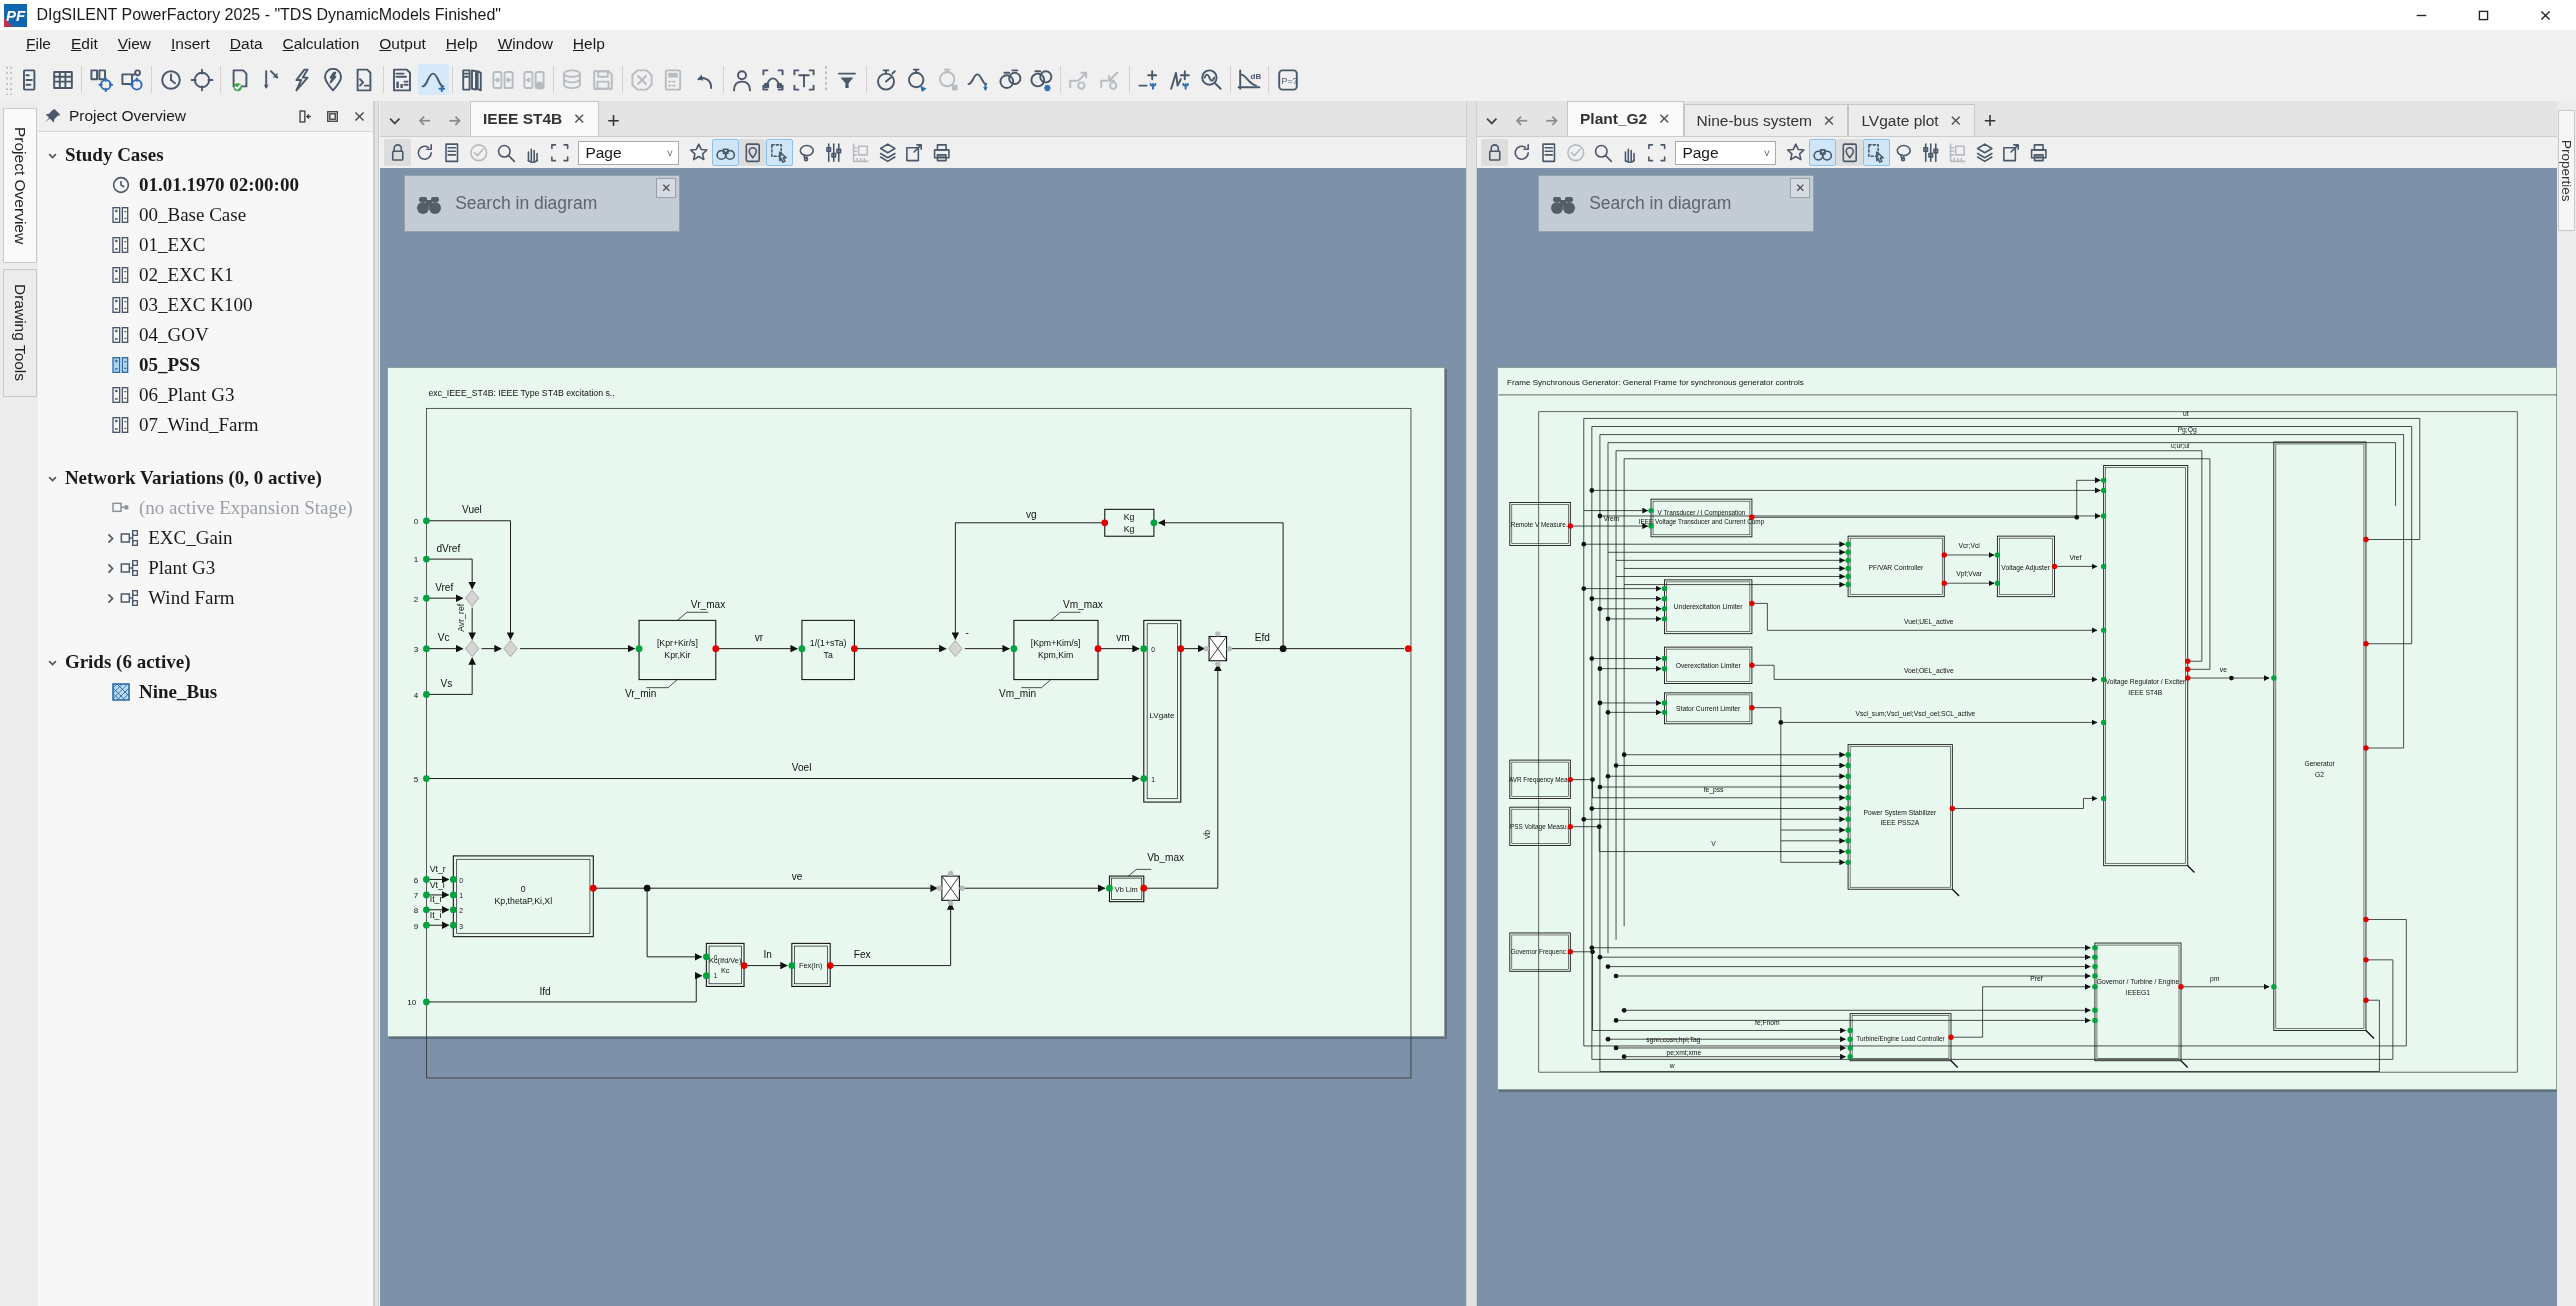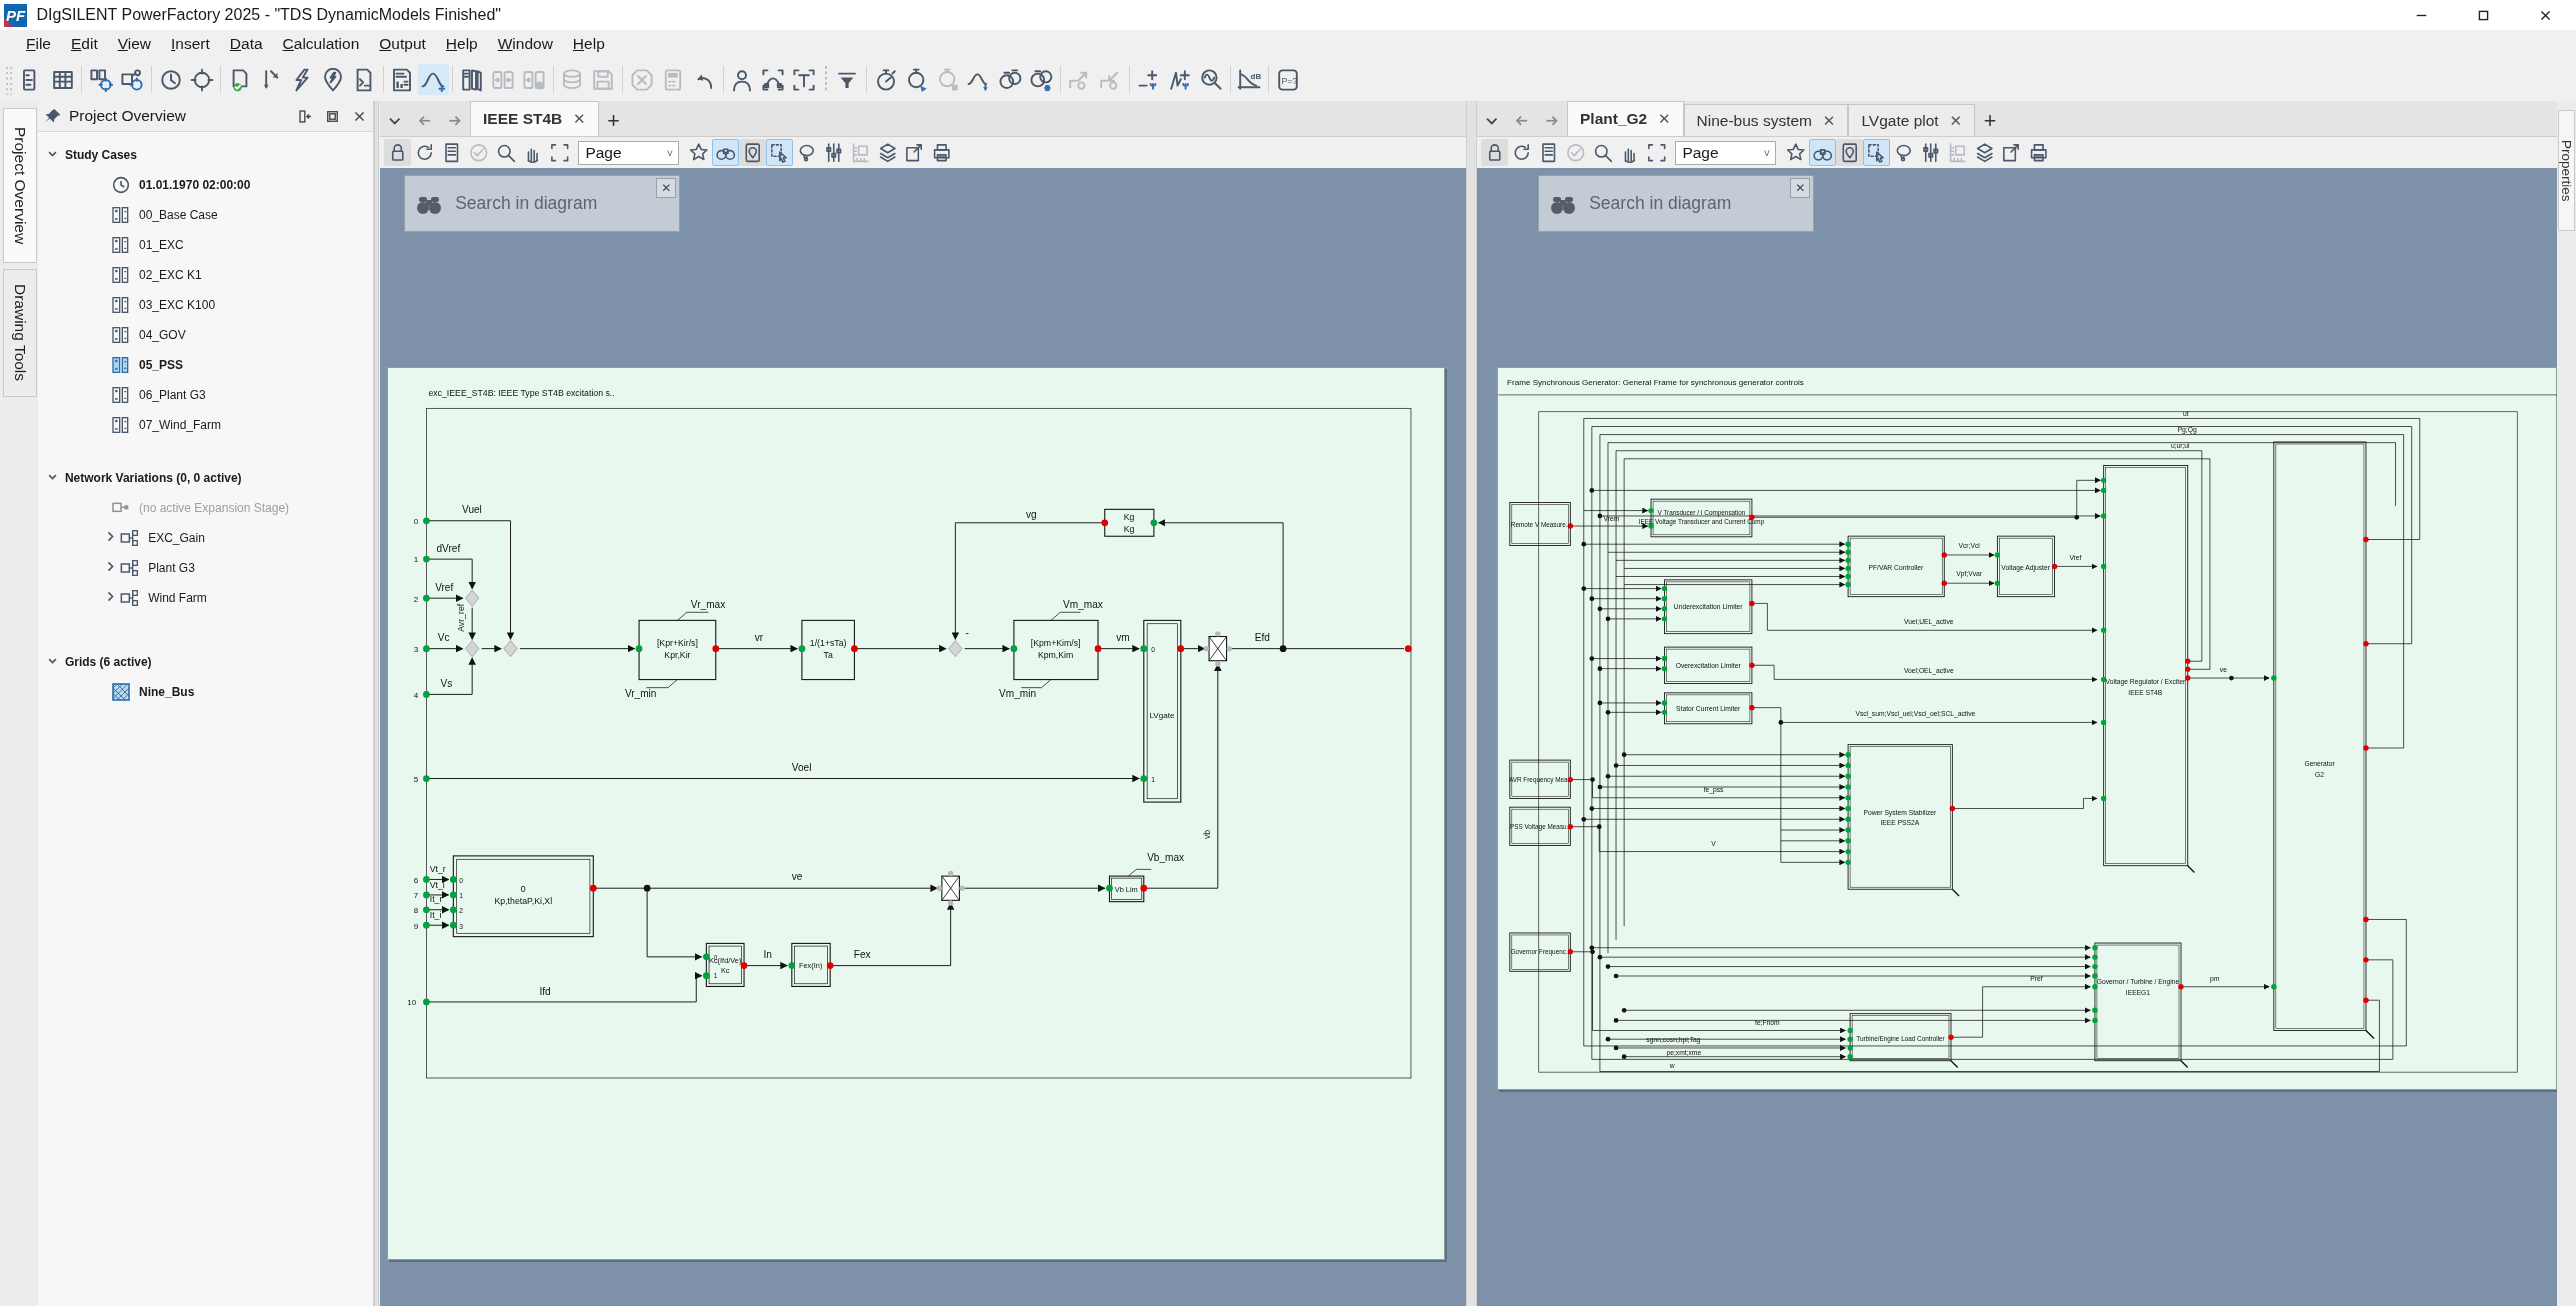--- a/index.html
+++ b/index.html
@@ -57,21 +57,21 @@
     justify-content:center; font-size:13.5px; color:#333; }
 
   
   .projpanel { position:absolute; left:38px; top:0; width:336px; height:1206px; background:#f7f7f7;
     border-right:0.7px solid #cfcfcf; }
   .pp-head { height:31px; display:flex; align-items:center; border-bottom:0.7px solid #d7d7d7; background:#f0f0f0; }
   .pp-head svg.pin { width:17.5px; height:17.5px; margin-left:6.7px; }
   .pp-title { font-size:15.5px; margin-left:6.7px; flex:1; }
   .pp-btn { width:27px; height:23px; display:flex; align-items:center; justify-content:center; }
   .pp-btn svg { width:15px; height:15px; stroke:#444; stroke-width:2; fill:none; }
-  .tree { padding-top:8px; font-size:12px; }
+  .tree { padding-top:8px; font-size:19px;font-family:Liberation Serif, serif; }
   .row { height:30px; display:flex; align-items:center; }
   .row .chev { width:17.5px; height:17.5px; margin-left:6.7px; flex:none; }
   .row .chev svg { width:15px; height:15px; stroke:#555; stroke-width:2.4; fill:none; }
   .row.section span.lbl { font-weight:bold; margin-left:2.7px; }
   .row .ticon { width:20px; height:20px; flex:none; margin-right:8px; }
   .ind1 { padding-left:73px; }
   .ind2 { padding-left:58px; }
   .bold { font-weight:bold;align-items:center; }
   .grayed { color:#9aa0a6; }
   .spacer34 { height:23px; } .spacer50 { height:34px; }
@@ -792,21 +792,21 @@
           <svg viewBox="0 0 30 30">
             <rect x="5" y="11" width="20" height="11" fill="#49586a" stroke="none"></rect>
             <rect x="9" y="4" width="12" height="7"></rect>
             <rect x="9" y="18" width="12" height="8" fill="#fff" stroke="#49586a"></rect>
             <line x1="11" y1="21" x2="19" y2="21" stroke="#49586a"></line>
           </svg>
         </div>
     </div>
 
     <div class="canvas">
-      <div class="page" style="left:7.4px; top:199px; width:1058px; height:893px;">
+      <div class="page" style="left:7.4px; top:199px; width:1058px; height:670px;">
         <svg class="diag" width="1058" height="747" viewBox="0 0 1572 1110">
           <defs>
             <marker id="arL" viewBox="0 0 10 10" refX="9" refY="5" markerWidth="8" markerHeight="8" orient="auto-start-reverse">
                 <path d="M0,0L10,5L0,10z" fill="#111"></path>
               </marker>
           </defs>
           <g stroke="#111" stroke-width="1.4" fill="none">
 
             <rect x="57" y="60" width="1463" height="995" stroke="#333" stroke-width="1.2"></rect>
 

